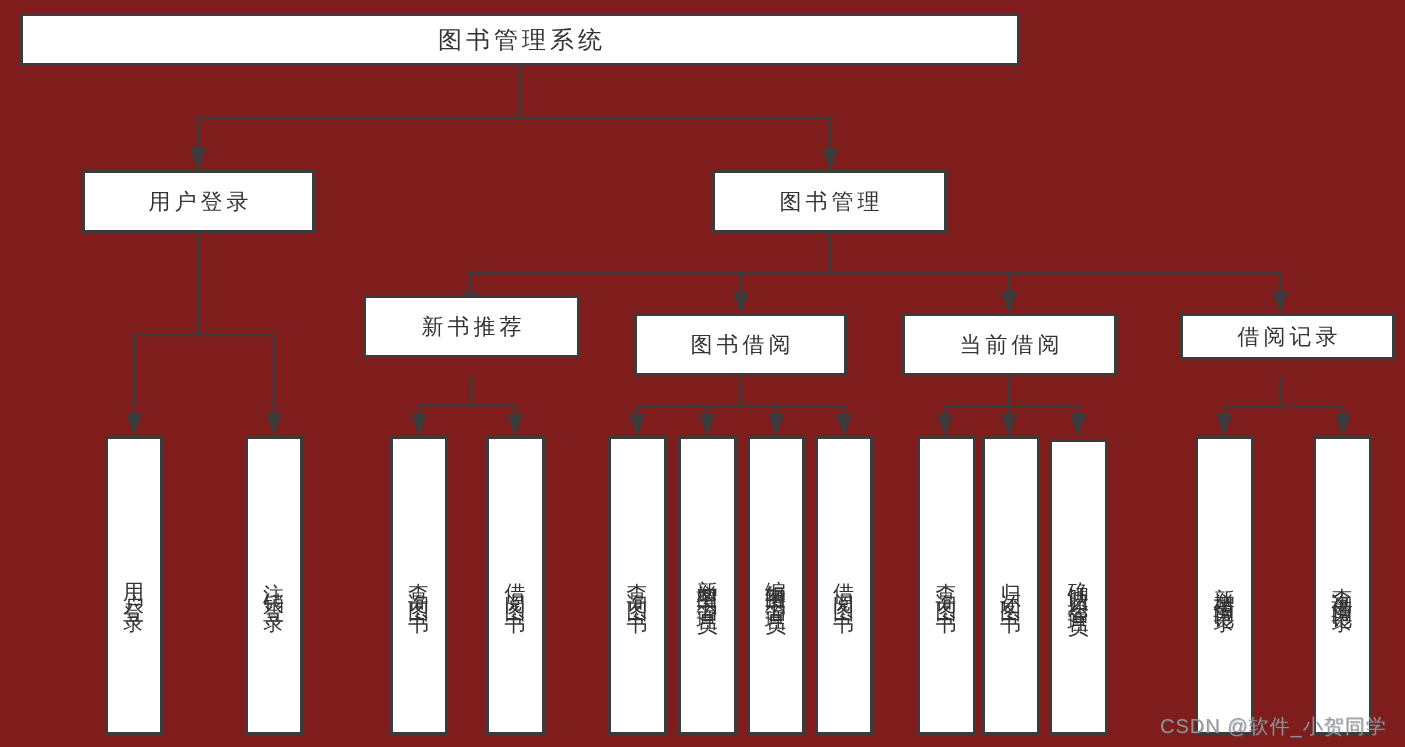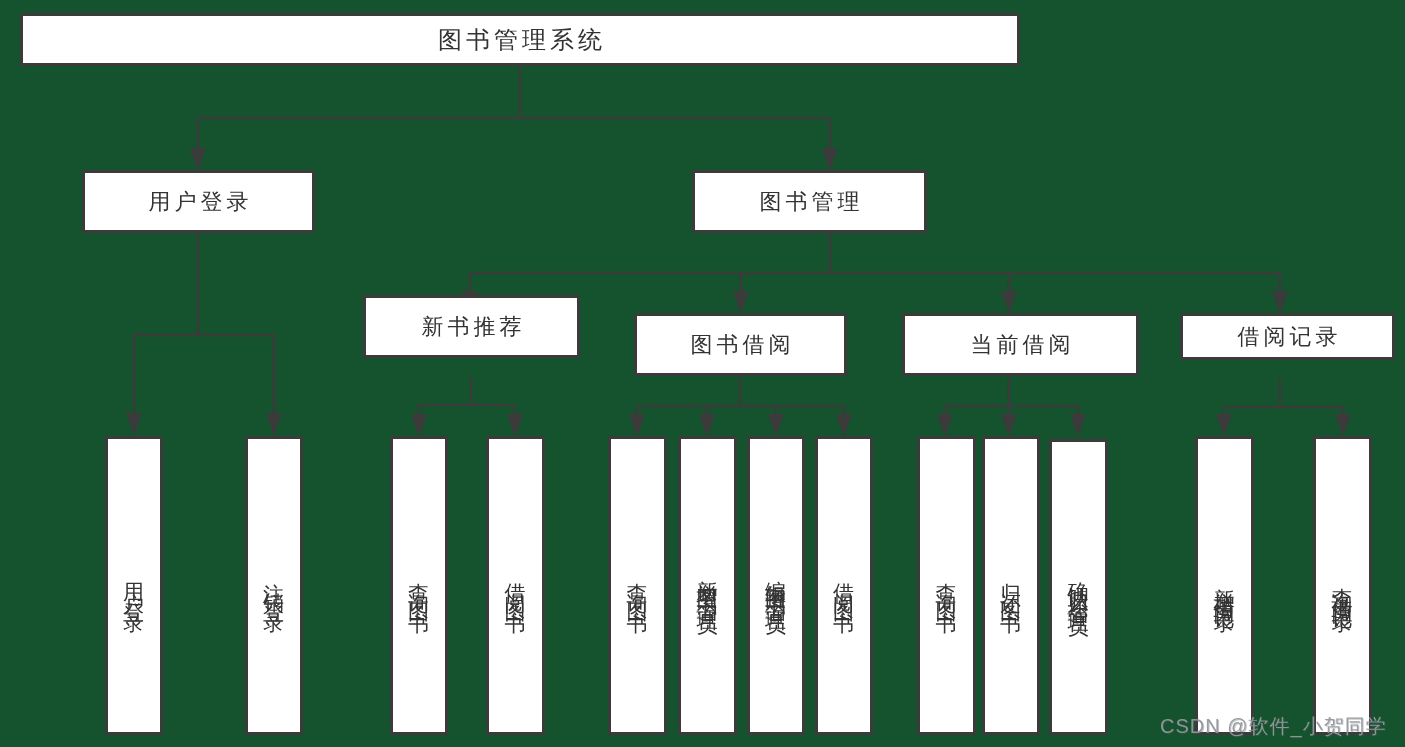--- a/index.html
+++ b/index.html
@@ -1,21 +1,21 @@
 <!DOCTYPE html>
 <html><head>
 <meta charset="utf-8">
 <style>
   * { margin: 0; padding: 0; box-sizing: border-box; }
   html, body { background: #ffffff; }
   .stage {
     position: relative;
     width: 1405px;
     height: 747px;
-    background: #14532d;
+    background: #7f1d1d;
     font-family: "Liberation Sans", "DejaVu Sans", sans-serif;
     overflow: hidden;
   }
   .wires {
     position: absolute;
     left: 0; top: 0;
     width: 1405px; height: 747px;
     pointer-events: none;
   }
   .node {
@@ -97,25 +97,25 @@
       <polygon points="1001,414 1017,414 1009,437"></polygon>
       <polygon points="1070,414 1086,414 1078,437"></polygon>
       <polygon points="1216,414 1232,414 1224,437"></polygon>
       <polygon points="1335,414 1351,414 1343,437"></polygon>
     </g>
   </svg>
 
   <div class="node h title" style="left:20px; top:13px; width:1000px; height:53px;">图书管理系统</div>
 
   <div class="node h" style="left:82px; top:170px; width:233px; height:63px;">用户登录</div>
-  <div class="node h" style="left:692px; top:170px; width:235px; height:63px;">图书管理</div>
+  <div class="node h" style="left:712px; top:170px; width:235px; height:63px;">图书管理</div>
 
   <div class="node h" style="left:363px; top:295px; width:217px; height:63px;">新书推荐</div>
   <div class="node h" style="left:634px; top:313px; width:213px; height:63px;">图书借阅</div>
-  <div class="node h" style="left:902px; top:313px; width:237px; height:63px;">当前借阅</div>
+  <div class="node h" style="left:902px; top:313px; width:215px; height:63px;">当前借阅</div>
   <div class="node h" style="left:1172px; top:313px; width:215px; height:47px;margin-left:8px;">借阅记录</div>
 
   <div class="node v" style="left:105px; top:436px; width:58px; height:299px;">用户登录</div>
   <div class="node v" style="left:245px; top:436px; width:58px; height:299px;">注销登录</div>
 
   <div class="node v" style="left:390px; top:436px; width:58px; height:299px;">查询图书</div>
   <div class="node v" style="left:486px; top:436px; width:59px; height:299px;">借阅图书</div>
 
   <div class="node v" style="left:608px; top:436px; width:59px; height:299px;">查询图书</div>
   <div class="node v long" style="left:678px; top:436px; width:59px; height:299px;">新增图书（管理员）</div>

